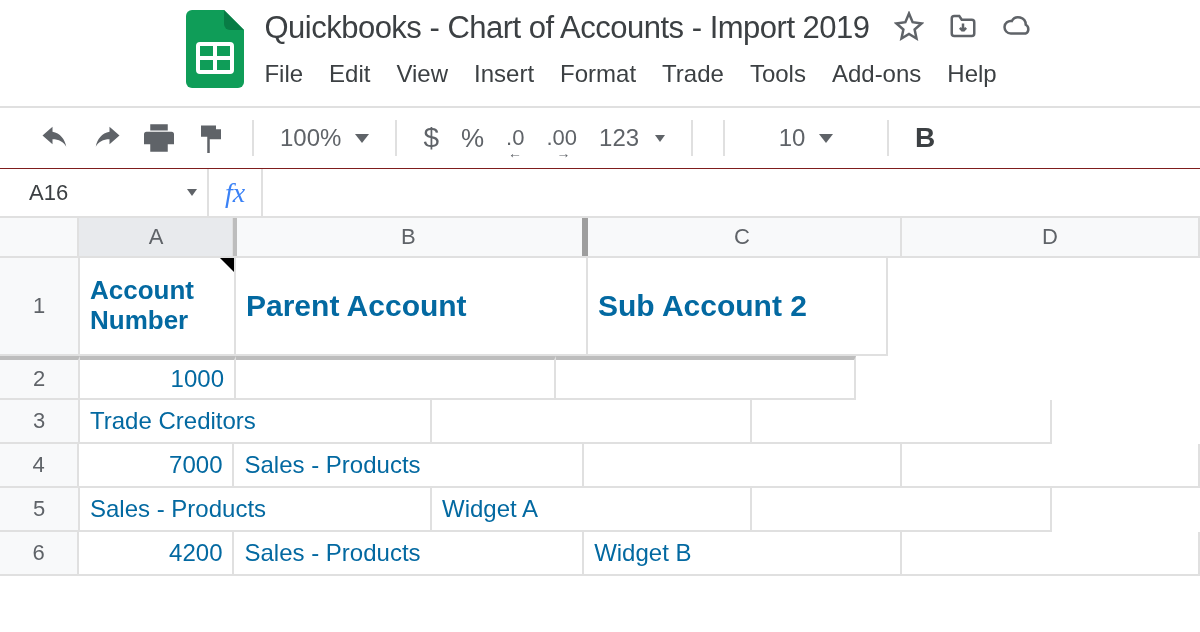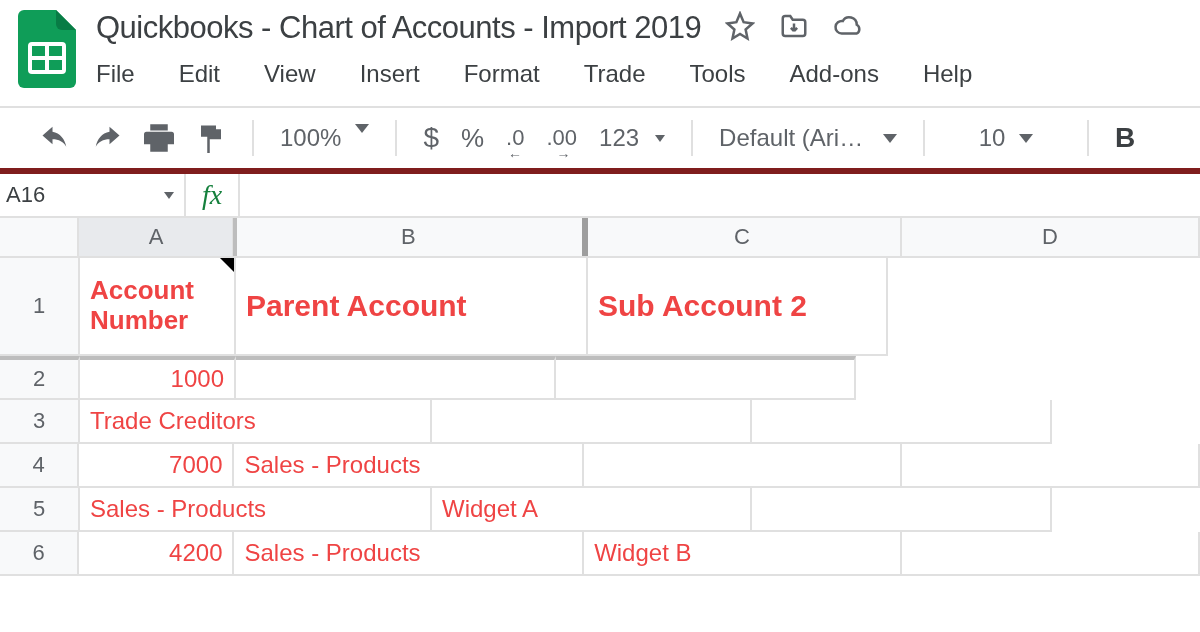--- a/index.html
+++ b/index.html
@@ -1,59 +1,59 @@
 <!DOCTYPE html>
 <html><head>
 <meta charset="utf-8">
 <style>
   * { box-sizing: border-box; }
   html, body { margin: 0; padding: 0; font-family: Arial, Helvetica, sans-serif; background: #fff; width: 1200px; height: 632px; overflow: hidden; color: #202124; }
   
-  .header { display: flex; align-items: flex-start; padding: 10px 0 0 18px; }
+  .header { display: flex; align-items: flex-start; padding: 10px 0 0 18px; justify-content: center; }
   .logo { width: 58px; height: 78px; position: relative; margin-right: 20px; flex-shrink: 0; }
   .logo svg { width: 58px; height: 78px; }
   .title-zone { display: flex; flex-direction: column; }
   .title-row { display: flex; align-items: center; gap: 24px; }
   .doc-title { font-size: 31px; color: #3c4043; letter-spacing: -0.5px; }
   .title-icons { display: flex; align-items: center; gap: 24px; }
   .title-icons svg { width: 30px; height: 30px; }
-  .menubar { display: flex; gap: 44px; margin-top: 14px; font-size: 24px; color: #3c4043; }
+  .menubar { display: flex; gap: 26px; margin-top: 14px; font-size: 24px; color: #3c4043; }
   .menubar .menu-item { cursor: pointer; }
   .last-edit { color: #5f6368; text-decoration: underline; margin-left: 24px; white-space: nowrap; }
   
   .toolbar { border-top: 2px solid #e0e0e0; margin-top: 18px; padding: 12px 30px 12px 40px; display: flex; align-items: center; gap: 22px; font-size: 24px; color: #5f6368; }
   .toolbar .sep { width: 0; height: 36px; border-left: 2px solid #e0e0e0; margin: 0 4px; }
   .toolbar svg { fill: #5f6368; }
   .t-icon { width: 30px; height: 30px; display: inline-flex; align-items: center; justify-content: center; }
-  .zoom { display: flex; gap: 14px; }
+  .zoom { display: flex; align-items: center; gap: 14px; }
   .font-sel { display: flex; align-items: center; gap: 14px; }
   .font-size { display: flex; align-items: center; gap: 14px; width: 110px; justify-content: center;}
   .bold-b { font-weight: 900; font-size: 28px; color: #3c4043; }
   .decimal { font-size: 22px; position: relative; }
   .dropdown-caret { width:0;height:0;border-left:7px solid transparent;border-right:7px solid transparent;border-top:9px solid #5f6368; display:inline-block;}
   
-  .fxrow { border-top: 6px solid #7f1d1d; display: flex; align-items: center; height: 48px; }
+  .fxrow { border-top: 1px solid #7f1d1d; display: flex; align-items: center; height: 48px; padding-left: 23px; }
   .name-box { width: 186px; height: 100%; display:flex; align-items:center; justify-content:space-between; padding: 0 10px 0 6px; border-right: 2px solid #e0e0e0; font-size: 22px; color:#3c4043;}
   .name-box .caret-s { display:inline-flex; }
-  .fx-label { padding: 0 16px; font-style: italic; font-size: 28px; color:#15803d; font-family: Georgia, 'Times New Roman', serif; border-right: 2px solid #e0e0e0; height:100%; display:flex; align-items:center;}
+  .fx-label { padding: 0 16px; font-style: italic; font-size: 28px; color:#3b82f6; font-family: Georgia, 'Times New Roman', serif; border-right: 2px solid #e0e0e0; height:100%; display:flex; align-items:center;}
   .fx-input { flex: 1; height: 100%; border:none; outline:none; font-size:22px; padding: 0 14px; }
   
   .grid { border-top: 2px solid #e0e0e0; }
   .col-headers { display: flex; height: 40px; background:#f8f9fa; }
   .corner { width: 80px; border-right: 2px solid #e0e0e0; border-bottom: 2px solid #e0e0e0; background:#f8f9fa;}
   .colh { display:flex; align-items:center; justify-content:center; font-size: 22px; color:#5f6368; border-right: 2px solid #e0e0e0; border-bottom: 2px solid #e0e0e0; background:#f8f9fa; position:relative;}
   .colA { width: 156px; background:#e8eaed;}
   .colB { width: 352px; }
   .colB::before { content:""; position:absolute; left:-1px; top:0; bottom:0; width:4px; background:#bdbdbd;}
   .colC { width: 320px; }
   .colC::before { content:""; position:absolute; left:-2px; top:0; bottom:0; width:6px; background:#9e9e9e;}
   .colD { width: 300px; }
   .row { display: flex; }
   .rowh { width: 80px; display:flex; align-items:center; justify-content:center; font-size:22px; color:#5f6368; border-right: 2px solid #e0e0e0; border-bottom: 2px solid #e0e0e0; background:#f8f9fa;}
-  .cell { border-right: 2px solid #e0e0e0; border-bottom: 2px solid #e0e0e0; padding: 6px 10px; font-size: 24px; color:#ef4444; display:flex; align-items:center; position:relative;}
+  .cell { border-right: 2px solid #e0e0e0; border-bottom: 2px solid #e0e0e0; padding: 6px 10px; font-size: 24px; color:#0369a1; display:flex; align-items:center; position:relative;}
   .hrow .cell { font-weight: 900; font-size: 30px; }
   .hrow .cell.cA { font-size: 26px; line-height:1.15; }
   .cA { width:156px; justify-content:flex-end; text-align:center; }
   .hrow .cA { justify-content:flex-start; text-align:left; }
   .cB { width:352px; }
   .cC { width:320px; }
   .cD { width:300px; }
   .hrow { height: 98px; }
   .hrow .rowh { height:98px;}
   .drow { height: 44px; }
@@ -133,24 +133,20 @@
   <span class="sep"></span>
   <span style="font-size:28px;">$</span>
   <span style="font-size:26px;">%</span>
   <span class="decimal"><span>.0</span><span style="position:absolute;left:2px;bottom:-10px;font-size:14px;">←</span></span>
   <span class="decimal"><span>.00</span><span style="position:absolute;left:10px;bottom:-10px;font-size:14px;">→</span></span>
   <span style="display:flex;align-items:center;gap:16px;">
     <span>123</span>
     <span class="dropdown-caret" style="border-left-width:5px;border-right-width:5px;border-top-width:7px;"></span>
   </span>
   <span class="sep"></span>
-  <span class="font-sel">
-    <span style="width:150px;overflow:hidden;white-space:nowrap;">Default (Ari…</span>
-    <span class="dropdown-caret"></span>
-  </span>
   <span class="sep"></span>
   <span class="font-size">
     <span>10</span>
     <span class="dropdown-caret"></span>
   </span>
   <span class="sep"></span>
   <span class="bold-b">B</span>
 </div>
 
 <div class="fxrow">

